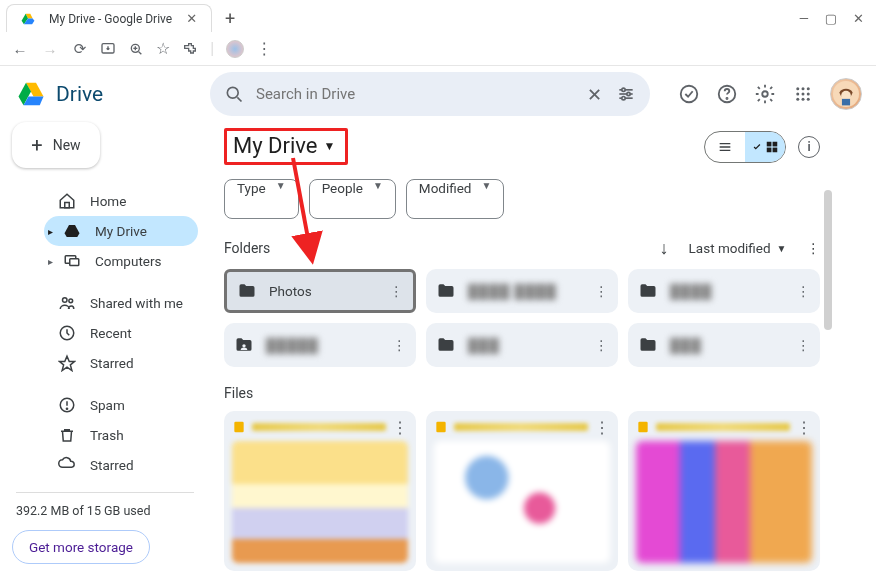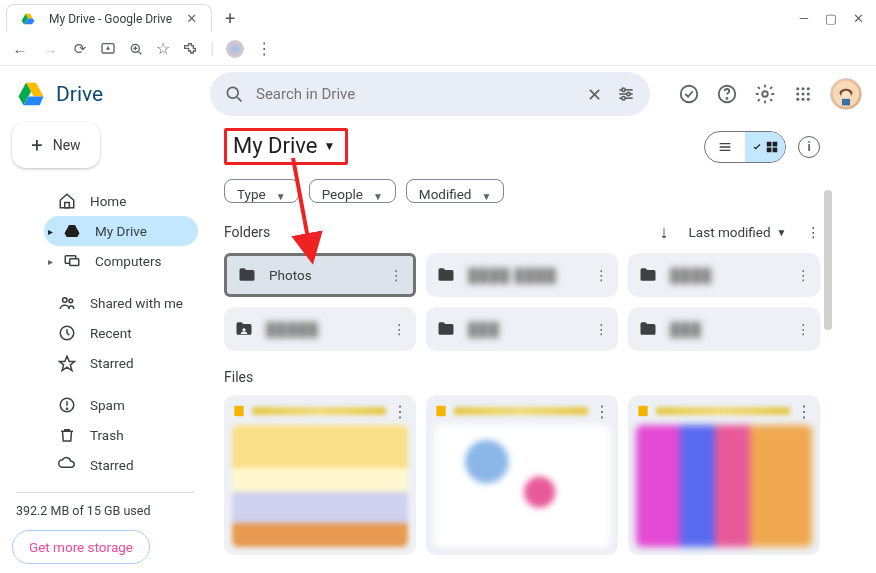--- a/index.html
+++ b/index.html
@@ -37,35 +37,35 @@
   .sidebar { position: absolute; left: 0; top: 122px; bottom: 0; width: 210px; padding: 0 12px; }
   .new-btn { width: 88px; height: 46px; background: #fff; border-radius: 14px; box-shadow: 0 1px 3px rgba(0,0,0,0.25); display: flex; align-items: center; justify-content: center; gap: 10px; font-size: 14px; color: #3c4043; margin-bottom: 18px;}
   .nav-list { display: flex; flex-direction: column; gap: 0; margin-left: 32px;}
   .nav-item { display: flex; align-items: center; gap: 14px; height: 30px; padding: 0 14px; border-radius: 15px; font-size: 13.5px; color: #3c4043; cursor: pointer;}
   .nav-item.active { background: #c2e7ff; }
   .nav-item .ic { width: 18px; height: 18px; display:flex; align-items:center; justify-content:center; color:#3c4043;}
   .nav-item.active .ic { color:#1f1f1f; }
   .nav-sep { height: 12px; }
   .storage-sep { border-top: 1px solid #ddd; margin: 12px 4px 10px 4px;}
   .storage-text { font-size: 12.5px; color: #3c4043; padding-left: 4px;}
-  .storage-btn { margin-top: 12px; border: 1px solid #aecbfa; color: #ec4899; font-size: 13.5px; padding: 8px 16px; border-radius: 20px; background: #fff; display:inline-block;}
+  .storage-btn { margin-top: 12px; border: 1px solid #aecbfa; color: #4c1d95; font-size: 13.5px; padding: 8px 16px; border-radius: 20px; background: #fff; display:inline-block;}
 
   
   .main { position: absolute; left: 210px; right: 44px; top: 122px; bottom: 0; padding: 6px 12px 0 14px; overflow: hidden;}
   .title-row { display: flex; align-items: center; margin-bottom: 14px;}
   .title-chip { border: 3px solid #ee2222; padding: 2px 10px 4px 6px; display: inline-flex; align-items: center; gap: 6px; font-size: 22px; color: #1f1f1f; border-radius: 2px;}
   .title-chip .caret { font-size: 12px; }
   .view-toggle { margin-left: auto; display: flex; align-items: center; gap: 12px;}
   .toggle { display: flex; border: 1px solid #747775; border-radius: 18px; overflow: hidden; height: 32px;}
   .toggle .half { width: 40px; display: flex; align-items:center; justify-content:center; gap:3px;}
   .toggle .half.on { background: #c2e7ff; }
   .info-i { width: 22px; height: 22px; border: 1.5px solid #5f6368; border-radius: 50%; display:flex; align-items:center; justify-content:center; font-size: 12px; font-weight: bold; color:#5f6368;}
 
   .chips { display: flex; gap: 10px; margin-bottom: 18px;}
-  .chip { border: 1px solid #80868b; border-radius: 8px; height: 24px; display: flex; align-items: flex-end; padding: 0 12px; font-size: 13.5px; color: #3c4043; gap: 10px;}
+  .chip { border: 1px solid #80868b; border-radius: 8px; height: 40px; display: flex; align-items: flex-start; padding: 0 12px; font-size: 13.5px; color: #3c4043; gap: 10px;}
   .chip .dd { font-size: 10px; color:#5f6368;}
 
   .sect-row { display: flex; align-items: center; margin-bottom: 10px;}
   .sect-label { font-size: 14px; color: #3c4043;}
   .sort { margin-left: auto; display: flex; align-items: center; gap: 20px; font-size: 13.5px; color: #3c4043;}
   .scrollthumb { position: absolute; right: 0; top: 68px; width: 8px; height: 140px; background: #d0d0d0; border-radius: 4px;}
 
   .folder-grid { display: grid; grid-template-columns: repeat(3, 1fr); gap: 10px; margin-bottom: 18px;}
   .folder { background: #edf1f6; border-radius: 10px; height: 44px; display: flex; align-items: center; padding: 0 10px; gap: 12px; font-size: 13.5px; color: #3c4043; position: relative;}
   .folder .more { margin-left: auto; color:#5f6368;}

